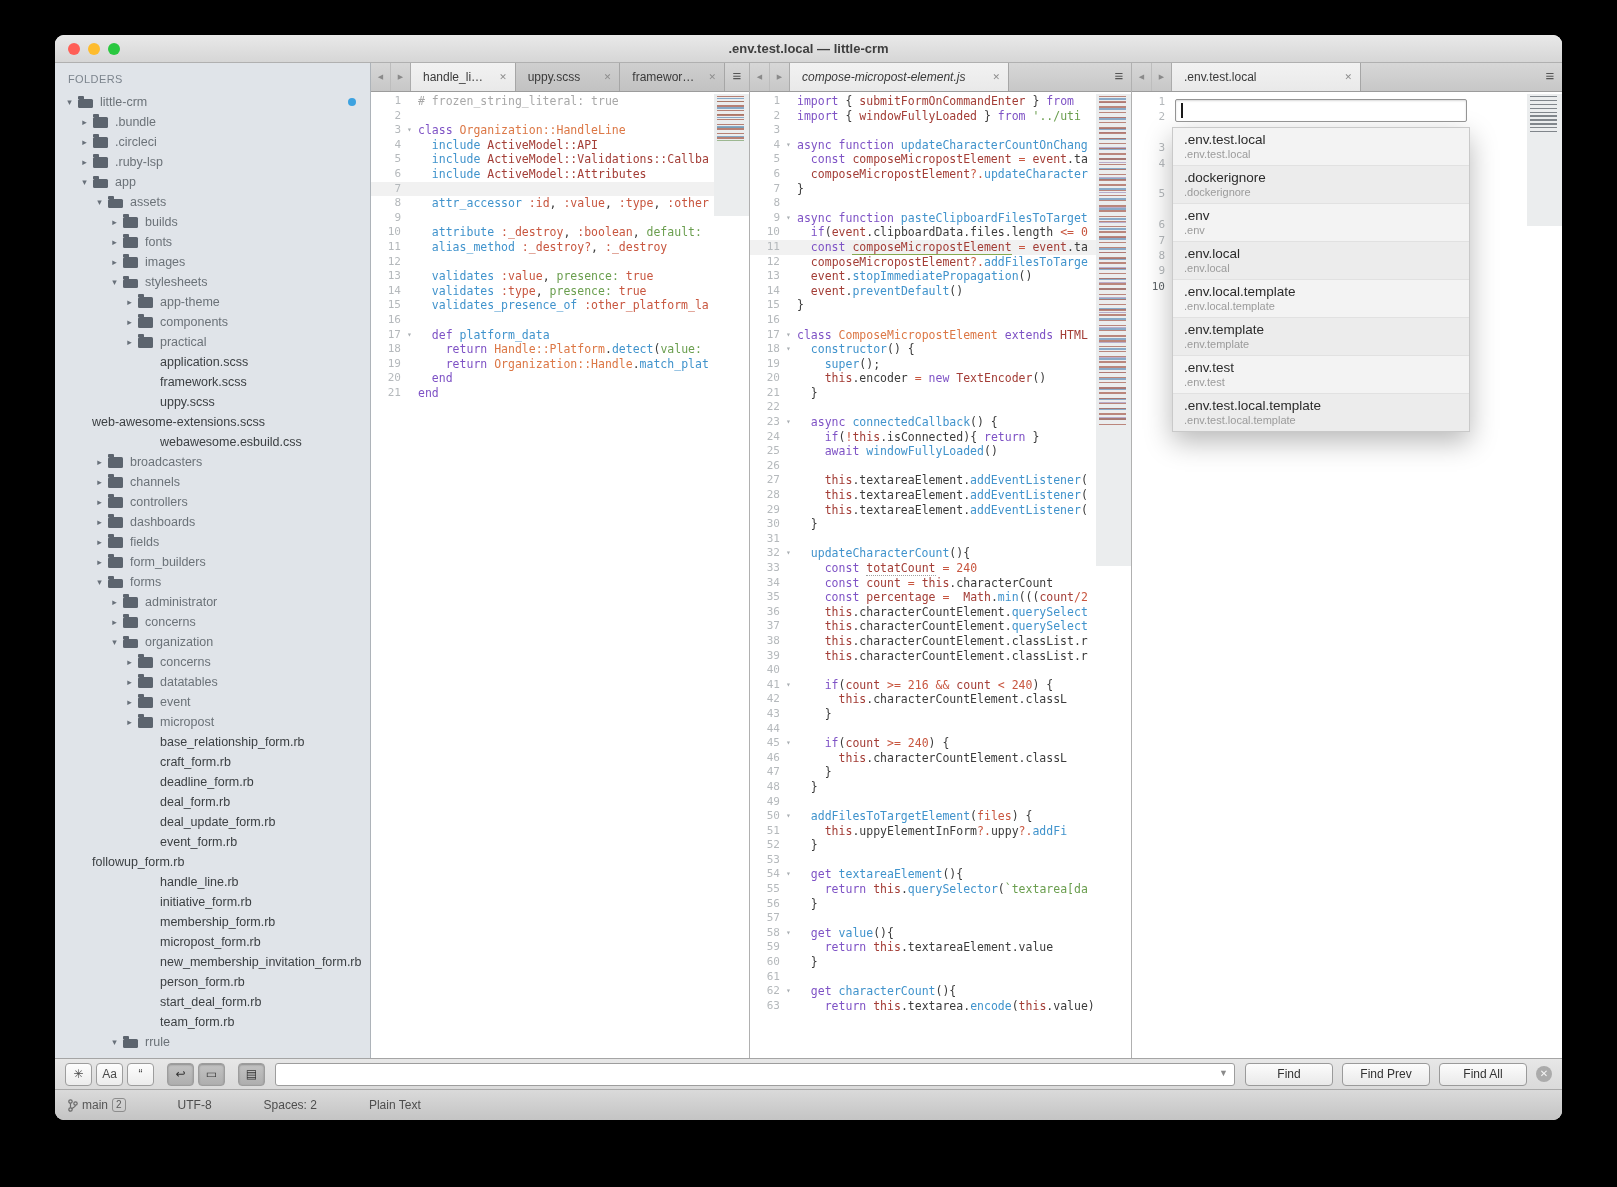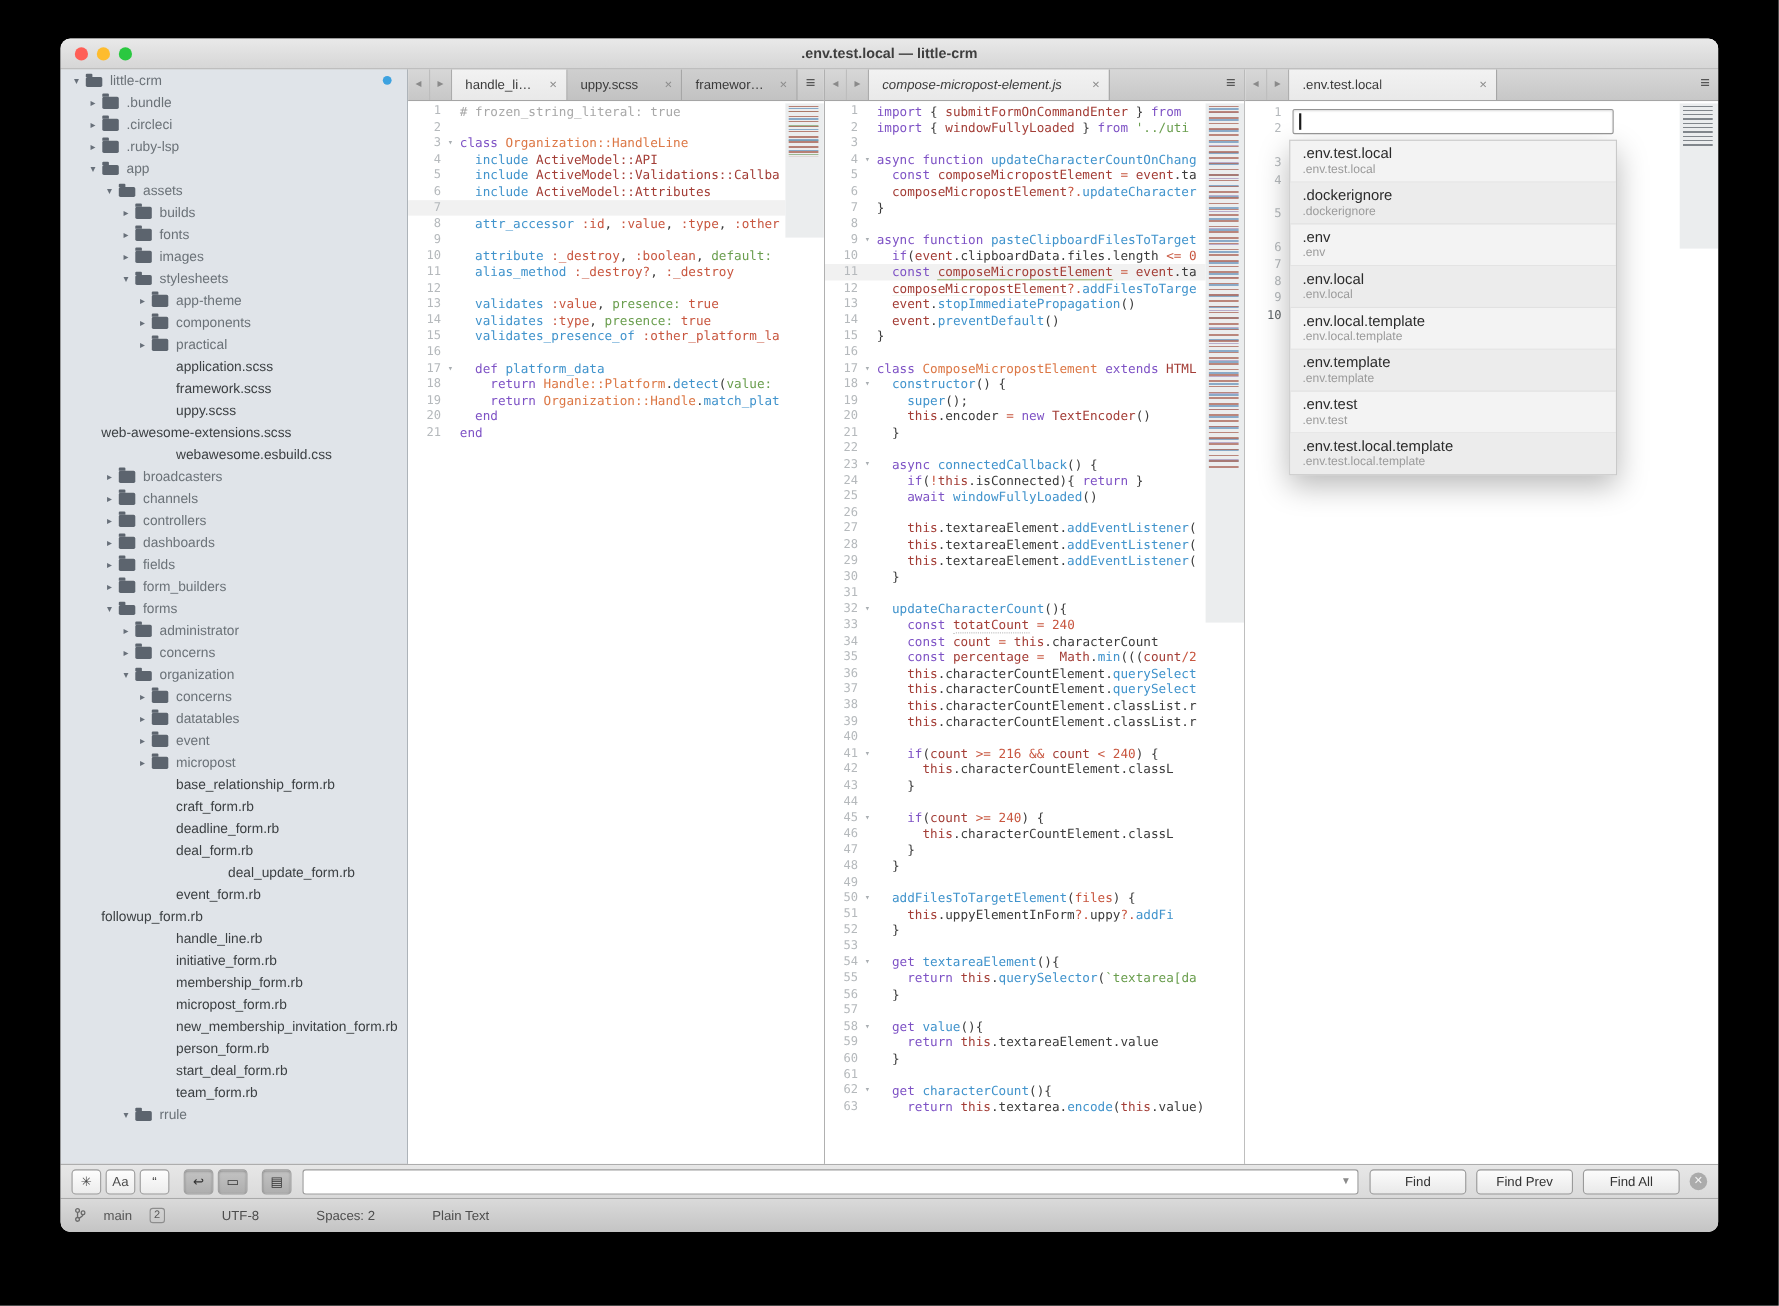--- a/index.html
+++ b/index.html
@@ -93,41 +93,42 @@
   .fchev{position:absolute;right:6px;top:4px;color:#8a8a8a;font-size:9px}
   .fbuttons{display:flex;gap:9px;align-items:center}
   .findbtn{height:23px;min-width:88px;border:1px solid #9a9a9a;border-radius:4px;background:linear-gradient(#fcfcfc,#e9e9e9);font-size:12px;color:#333;font-family:inherit;padding:0 14px}
   .fclose{width:16px;height:16px;flex:0 0 16px;border-radius:50%;background:#ababab;color:#f4f4f4;font-size:10px;line-height:16px;text-align:center;margin-left:9px}
   
   .statusbar{flex:0 0 30px;background:linear-gradient(#dadada,#c4c4c4);border-top:1px solid #a9a9a9;display:flex;align-items:center;padding:0 13px;font-size:12px;color:#4a4a4a}
   .sbicon{width:15px;height:11px;border:1.5px solid #5d5d5d;border-radius:2px;margin-right:8px;position:relative;flex:0 0 15px}
   .sbicon::before{content:"";position:absolute;left:0;top:0;bottom:0;width:4px;background:#5d5d5d}
   .status-left{flex:1;display:flex;align-items:center;white-space:nowrap;overflow:hidden}
   .status-right{display:flex;align-items:center;white-space:nowrap}
-  .branch{display:flex;align-items:flex-start;color:#565656;gap:16px}
+  .branch{display:flex;align-items:flex-end;color:#565656;gap:4px}
   .badge{border:1px solid #8d8d8d;border-radius:3px;font-size:10px;line-height:12px;padding:0 3px;color:#5a5a5a}
   .sritem{margin-left:52px;color:#4e4e4e}
 </style>
 </head>
 <body>
 
 <div class="window">
 
   <div class="titlebar">
     <div class="lights">
       <span class="tl" style="background: rgb(255, 95, 87);"></span>
       <span class="tl" style="background: rgb(254, 188, 46);"></span>
       <span class="tl" style="background: rgb(42, 200, 64);"></span>
     </div>
     <div class="title">.env.test.local — little-crm</div>
   </div>
 
   <div class="main">
 
     <aside class="sidebar">
+      <div class="sb-header">FOLDERS</div>
       <div class="tree">
           <div class="trow" style="padding-left: 8px;">
             <span class="arr">▾</span>
             <span class="fico op"></span>
             <span class="lab dir">little-crm</span>
             <span class="bdot" style="background: rgb(61, 162, 224);"></span>
           </div>
           <div class="trow" style="padding-left: 23px;">
             <span class="arr">▸</span>
             <span class="fico"></span>
@@ -287,21 +288,21 @@
             <span class="lab fil">craft_form.rb</span>
           </div>
           <div class="trow" style="padding-left: 68px;">
             <span class="fpad"></span>
             <span class="lab fil">deadline_form.rb</span>
           </div>
           <div class="trow" style="padding-left: 68px;">
             <span class="fpad"></span>
             <span class="lab fil">deal_form.rb</span>
           </div>
-          <div class="trow" style="padding-left: 68px; justify-content: center;">
+          <div class="trow" style="padding-left: 68px;">
             <span class="fpad"></span>
             <span class="lab fil">deal_update_form.rb</span>
           </div>
           <div class="trow" style="padding-left: 68px;">
             <span class="fpad"></span>
             <span class="lab fil">event_form.rb</span>
           </div>
           <div class="trow" style="">
             <span class="fpad"></span>
             <span class="lab fil">followup_form.rb</span>

